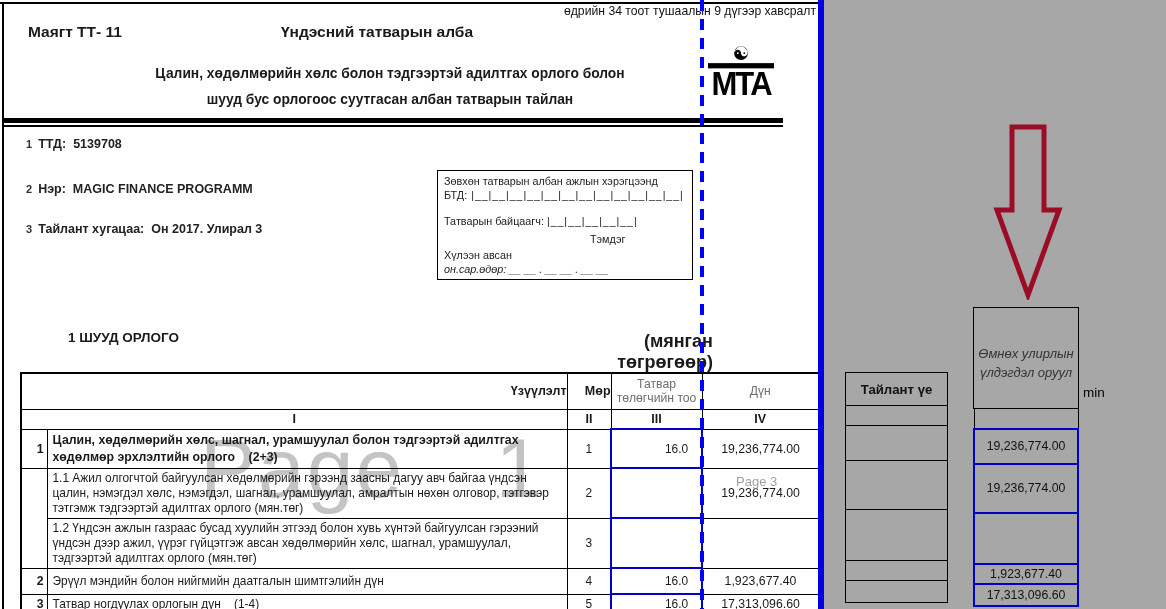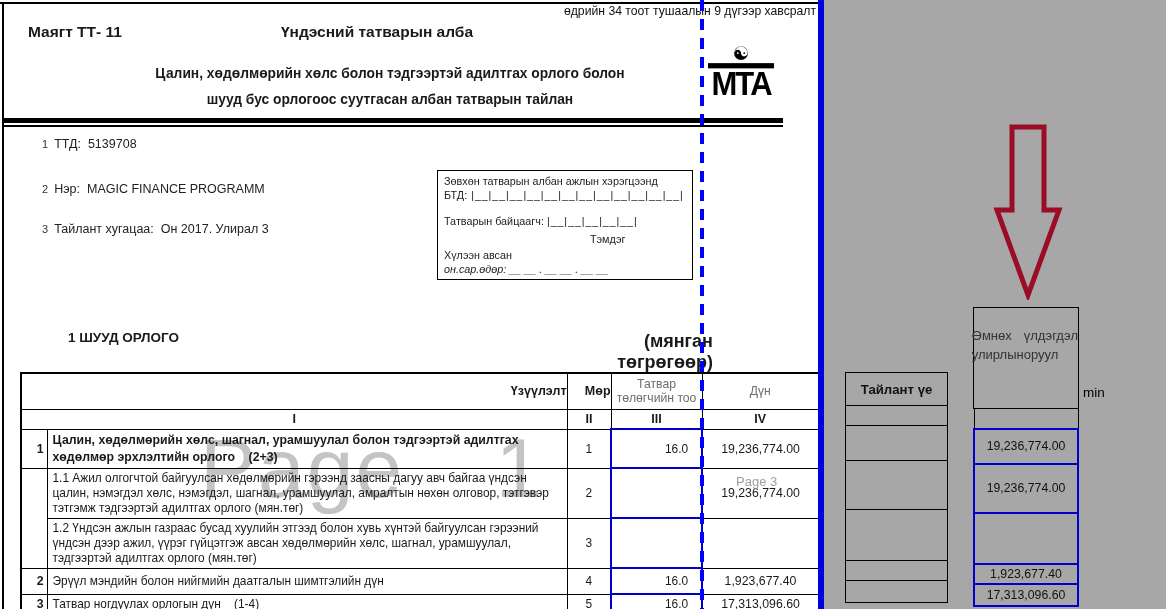--- a/index.html
+++ b/index.html
@@ -21,21 +21,21 @@
   .title-2 { position:absolute; left:40px; top:92px; width:700px; text-align:center; font-size:13.8px; font-weight:bold; z-index:3; }
 
   .logo { position:absolute; left:701px; top:44px; width:80px; height:70px; text-align:center; z-index:5; }
   .logo .emblem { font-size:19px; line-height:20px; color:#000; }
   .logo .letters { font-size:31px; font-weight:bold; letter-spacing:-2px; line-height:30px; color:#000; border-top:5px solid #000; display:inline-block; padding:0 3px; transform:scaleY(1.05); }
 
   .rule-thick { position:absolute; left:2px; top:118px; width:781px; height:5px; background:#000; z-index:3; }
   .rule-thin  { position:absolute; left:2px; top:125px; width:781px; height:2px; background:#000; z-index:3; }
 
   
-  .info-line { position:absolute; left:42px; font-size:12.5px; color:#222; z-index:3; white-space:nowrap; }
+  .info-line { position:absolute; left:26px; font-size:12.5px; color:#222; z-index:3; white-space:nowrap;font-weight:bold; }
   .info-no { font-size:11px; margin-right:6px; color:#333; }
   .info-label { margin-right:7px; }
   .info-note { position:absolute; left:46px; top:265px; font-size:12.3px; color:#2a2a2a; z-index:3; }
 
   
   .office-box { position:absolute; left:437px; top:170px; width:256px; height:110px; border:1.5px solid #000; z-index:3; font-size:10.8px; color:#222; }
   .office-box .ln1 { position:absolute; left:6px; top:4px; }
   .office-box .btd { position:absolute; left:6px; top:18px; }
   .office-box .cells { letter-spacing:1px; font-size:10.5px; }
   .office-box .btd .cells { margin-left:4px; }
@@ -72,21 +72,21 @@
   
   .dash-break { position:absolute; left:700px; top:0; width:4px; height:609px; z-index:8;
     background:repeating-linear-gradient(180deg, #0000ff 0px, #0000ff 11px, transparent 11px, transparent 19px); }
   .solid-break { position:absolute; left:818px; top:0; width:6px; height:609px; background:#0000e0; z-index:8; }
 
   
   table.tp { position:absolute; left:845px; top:372px; width:103px; border-collapse:collapse; table-layout:fixed; z-index:3; }
   table.tp td { border:1.5px solid #000; text-align:center; font-size:12.3px; color:#111; }
   table.tp td.tp-hdr { font-weight:bold; font-size:13.2px; height:33px; }
   .prev-hdr { position:absolute; left:973px; top:307px; width:106px; height:102px; border:1.5px solid #000; z-index:3;
-    display:flex; flex-direction:row; justify-content:flex-end; align-items:center; padding-bottom:26px; }
+    display:flex; flex-direction:column; justify-content:flex-end; align-items:center; padding-bottom:26px;font-style:italic; }
   .prev-hdr span { font-size:13px; color:#333; line-height:19px; }
   table.prev { position:absolute; left:973px; top:408px; width:106px; border-collapse:collapse; table-layout:fixed; z-index:3; }
   table.prev td { border:1.5px solid #000; text-align:center; font-size:12.3px; color:#111; }
   table.prev td.blue { border:2px solid #0000c8; }
   .row-a { height:20px; } .row-b { height:35px; } .row-c { height:49px; }
   .row-d { height:51px; } .row-e { height:20px; } .row-f { height:22px; }
   .min-label { position:absolute; left:1083px; top:385px; font-size:13.5px; color:#000; z-index:3; }
 
   .arrow-wrap { position:absolute; left:985px; top:118px; width:90px; height:182px; z-index:9; }
 </style>

